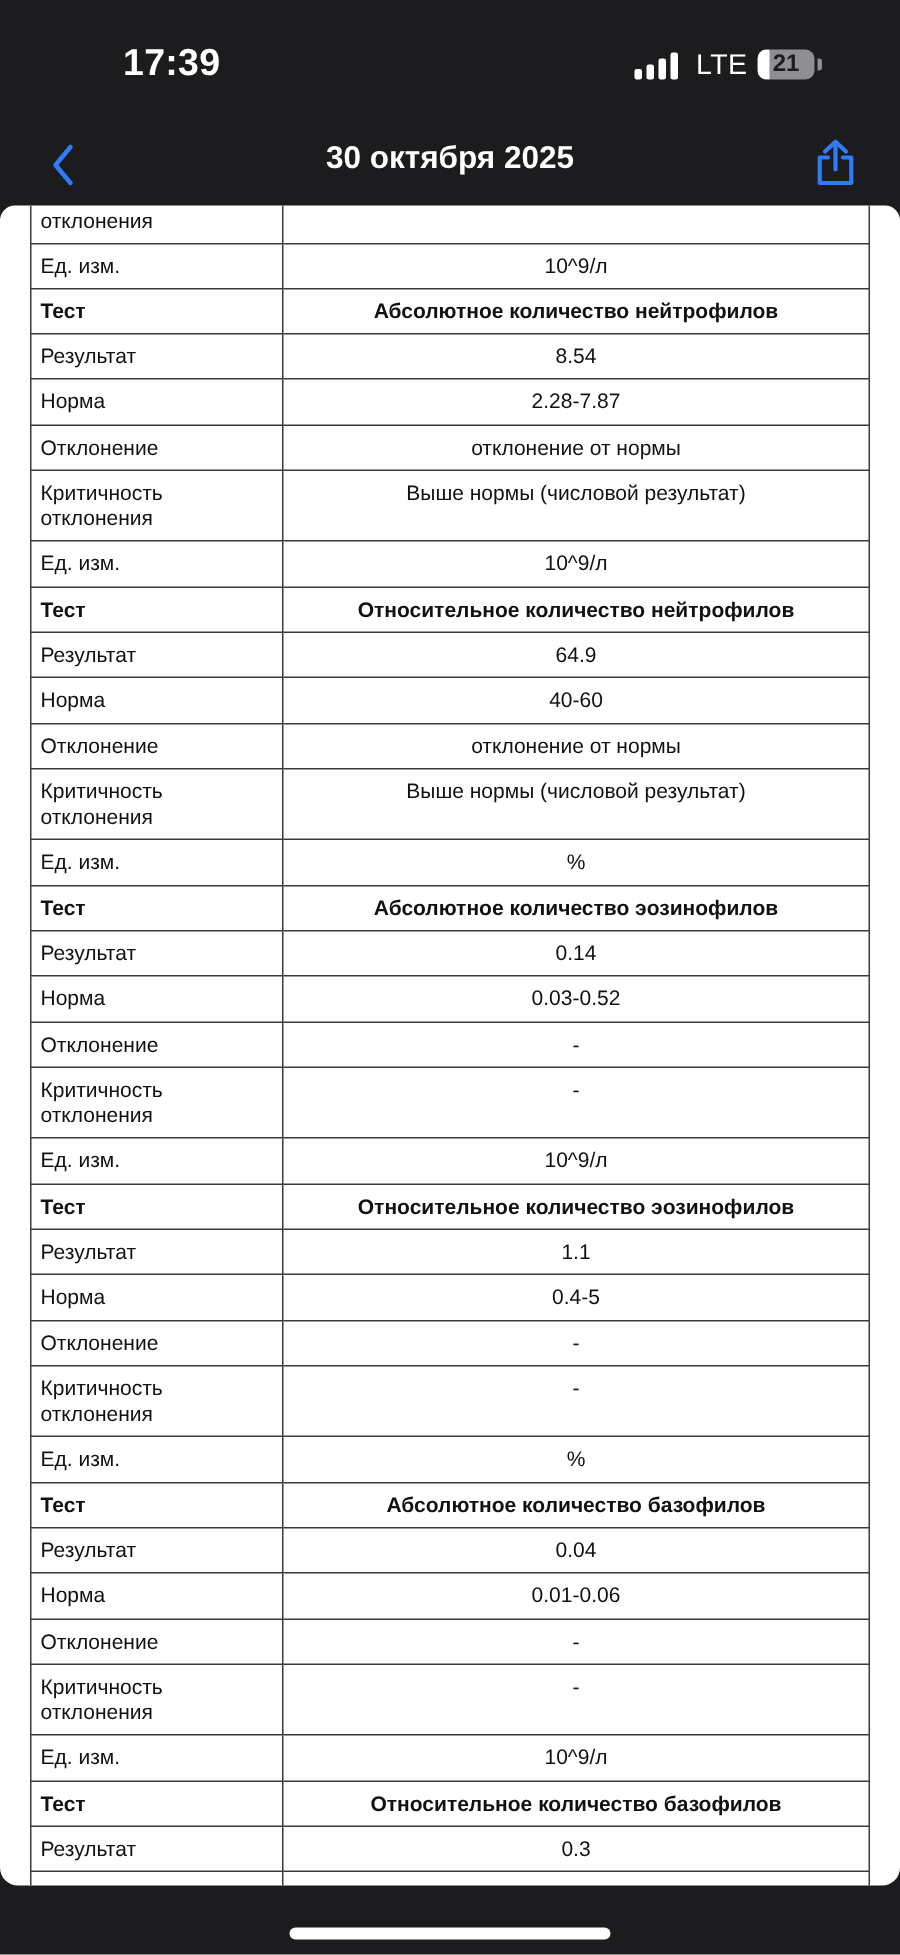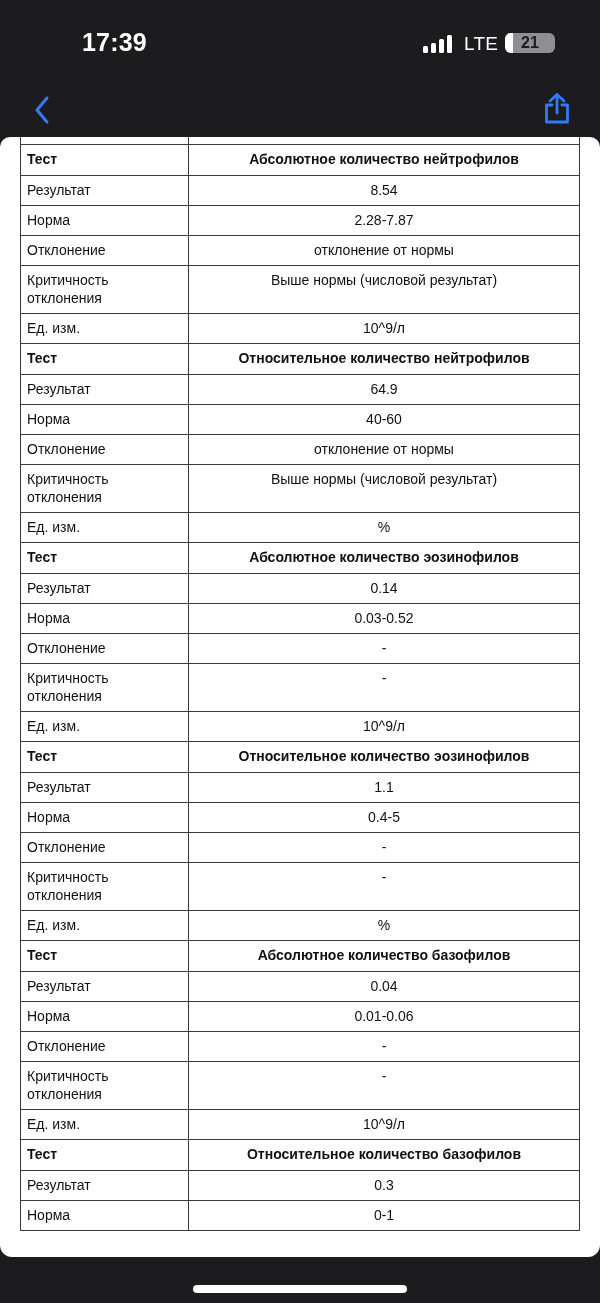--- a/index.html
+++ b/index.html
@@ -7,21 +7,21 @@
     width:600px; height:1303px; overflow:hidden;
     background:#1c1c1e;
     font-family:"Liberation Sans", sans-serif;
     position:relative;
   }
   .status-bar { position:absolute; left:0; top:0; width:600px; height:88px; }
   .time { position:absolute; left:82px; top:28px; color:#fff; font-size:25px; font-weight:600; letter-spacing:0.2px; }
   .signal { position:absolute; left:423px; top:35px; width:30px; height:18px; }
   .signal span { position:absolute; bottom:0; width:5px; background:#fff; border-radius:1.5px; }
   .lte { position:absolute; left:464px; top:33px; color:#fff; font-size:19px; font-weight:500; letter-spacing:0.3px; }
-  .battery { position:absolute; left:505px; top:33px; width:50px; height:20px; border-radius:6px; background:#8e8e93; overflow:hidden; }
+  .battery { position:absolute; left:505px; top:33px; width:38px; height:20px; border-radius:6px; background:#8e8e93; overflow:hidden; }
   .battery-fill { position:absolute; left:0; top:0; bottom:0; width:8px; background:#fff; }
   .battery-label { position:absolute; left:0; right:0; top:0; line-height:20px; text-align:center; color:#1c1c1e; font-weight:700; font-size:16px; }
   .battery-nub { position:absolute; left:545px; top:39px; width:3px; height:8px; background:#8e8e93; border-radius:0 2px 2px 0; }
 
   .nav-bar { position:absolute; left:0; top:88px; width:600px; height:49px; }
   .back-btn { position:absolute; left:30px; top:5px; width:26px; height:34px; cursor:pointer; }
   .nav-title { position:absolute; left:0; right:0; top:6px; text-align:center; color:#fff; font-size:21px; font-weight:600; }
   .share-btn { position:absolute; left:541px; top:3px; width:32px; height:36px; cursor:pointer; }
 
   .card {
@@ -61,33 +61,38 @@
   </div>
   <div class="battery-nub"></div>
 </div>
 
 <div class="nav-bar">
   <div class="back-btn">
     <svg width="26" height="34" viewBox="0 0 26 34">
       <path d="M17 5 L7 17 L17 29" fill="none" stroke="#2f7cf6" stroke-width="3" stroke-linecap="round" stroke-linejoin="round"></path>
     </svg>
   </div>
+  <div class="nav-title">30 октября 2025</div>
   <div class="share-btn">
     <svg width="32" height="36" viewBox="0 0 32 36">
       <path d="M16 4 L16 22" stroke="#2f7cf6" stroke-width="2.8" stroke-linecap="round"></path>
       <path d="M9 10 L16 3.5 L23 10" fill="none" stroke="#2f7cf6" stroke-width="2.8" stroke-linecap="round" stroke-linejoin="round"></path>
       <path d="M11 14 L5.5 14 L5.5 31 L26.5 31 L26.5 14 L21 14" fill="none" stroke="#2f7cf6" stroke-width="2.8" stroke-linecap="round" stroke-linejoin="round"></path>
     </svg>
   </div>
 </div>
 
 <div class="card">
   <div class="table-wrap">
     <table>
       <tbody id="tbody">
+        <tr class="double">
+          <td class="label"><br><span>отклонения</span></td>
+          <td class="value"></td>
+        </tr>
         <tr class="single">
           <td class="label">Ед. изм.</td>
           <td class="value">10^9/л</td>
         </tr>
       <tr class="single header">
             <td class="label">Тест</td>
             <td class="value">Абсолютное количество нейтрофилов</td>
           </tr>
           <tr class="single">
             <td class="label">Результат</td>

